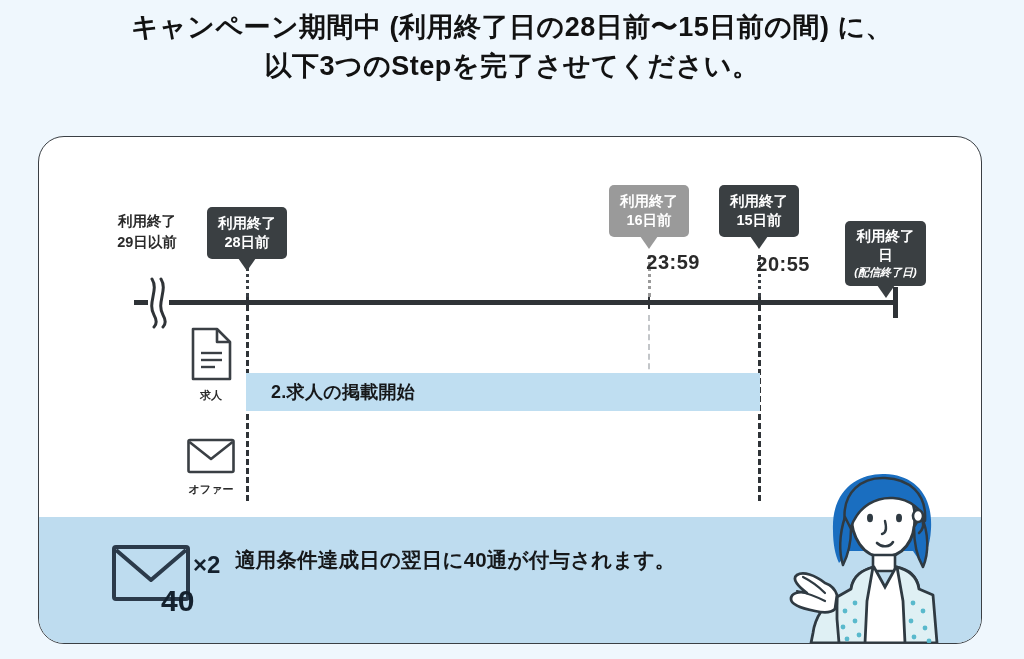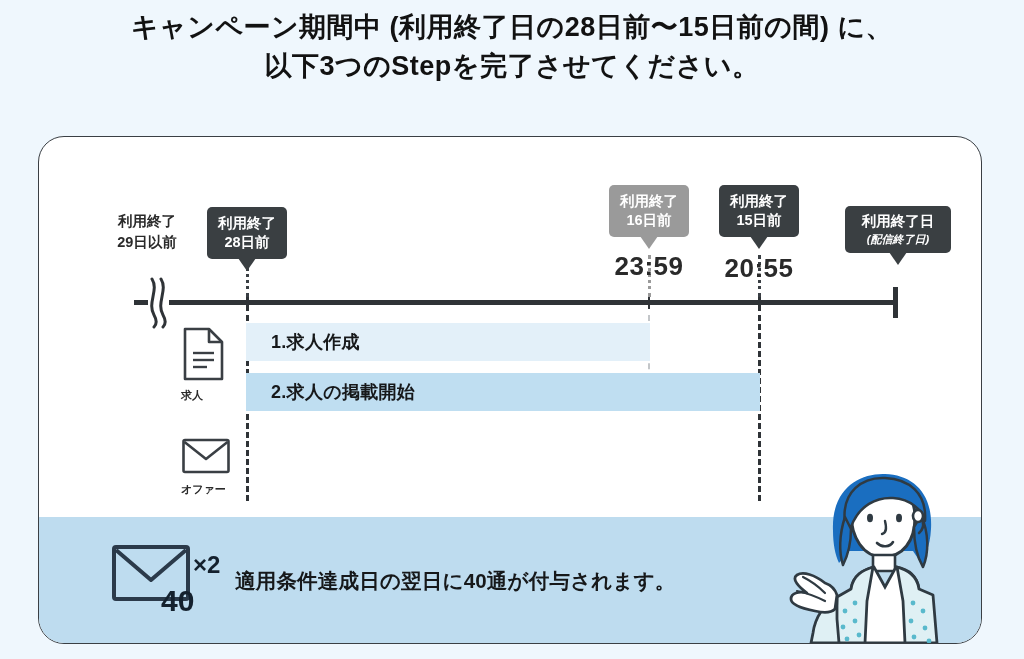--- a/index.html
+++ b/index.html
@@ -91,57 +91,57 @@
     position:absolute;
     text-align:center;
     font-weight:bold;font-size:14.5px;line-height:1.45;
     color:#2a2a2a;
   }
   .plainlabel span{display:block;}
 
   
   .timelbl{
     position:absolute;
-    text-align:center;font-weight:bold;font-size:26px;color:#2a2a2a;
+    text-align:right;font-weight:bold;font-size:20px;color:#2a2a2a;
     letter-spacing:.5px;
   }
 
   
   .guide{position:absolute;width:0;}
   .guide.solid-dash{border-left:3.5px dashed #2f3337;}
   .guide.light-dash{border-left:2.5px dashed #c3c6c9;}
 
   
   .bar{
     position:absolute;height:38px;
     display:flex;align-items:center;
   }
   .bar .txt{
     font-weight:bold;font-size:18px;color:#16181a;
     padding-left:25px;white-space:nowrap;letter-spacing:.3px;
   }
 
   
-  .iconbox{position:absolute;text-align:left;width:60px;}
+  .iconbox{position:absolute;text-align:center;width:60px;}
   .iconbox .cap{
     display:block;margin-top:3px;
     font-size:11px;font-weight:bold;color:#2a2a2a;
   }
 
   
   #bottom{
     position:absolute;left:0;bottom:0;width:944px;height:126px;
     background:#bedcef;
   }
   #bottom .note{
     position:absolute;left:196px;top:26px;
     font-size:20.5px;font-weight:bold;line-height:1.62;
     color:#16181a;letter-spacing:.2px;
   }
-  #bottom .note span{display:block;margin-top:21px;}
+  #bottom .note span{display:block;}
   #mailicon{position:absolute;left:72px;top:22px;width:112px;height:78px;}
 
   
   #chara{position:absolute;right:6px;bottom:0;width:196px;height:172px;}
 </style>
 </head>
 <body>
 
 <div id="heading">
   <span class="ln">キャンペーン期間中 (利用終了日の28日前〜15日前の間) に、</span>
@@ -188,21 +188,21 @@
     </div>
     <div class="timelbl" style="left:559px;top:114px;width:102px;">23:59</div>
 
     <div class="badge dark" style="left:680px;top:48px;width:80px;">
       <span>利用終了</span>
       <span class="l2">15日前</span>
       <span class="tail"></span>
     </div>
     <div class="timelbl" style="left:669px;top:116px;width:102px;">20:55</div>
 
-    <div class="badge dark" style="left:806px;top:69px;width:106px;padding:6px 6px 7px;">
+    <div class="badge dark" style="left:806px;top:84px;width:81px;padding:6px 6px 7px;">
       <span>利用終了日</span>
       <span class="sub">(配信終了日)</span>
       <span class="tail"></span>
     </div>
 
     <div class="guide solid-dash" style="left:207px;top:178px;height:186px;"></div>
     <div class="guide light-dash" style="left:609px;top:178px;height:64px;"></div>
     <div class="guide solid-dash" style="left:719px;top:178px;height:186px;"></div>
 
     <div class="iconbox" style="left:142px;top:190px;">
@@ -217,23 +217,20 @@
     </div>
 
     <div class="iconbox" style="left:142px;top:300px;">
       <svg width="50" height="38" viewBox="0 0 50 38">
         <rect x="2.5" y="3" width="45" height="32" rx="1.5" fill="#fff" stroke="#3a3f44" stroke-width="2.6"></rect>
         <path d="M3.5 5 L25 22 L46.5 5" fill="none" stroke="#3a3f44" stroke-width="2.6" stroke-linejoin="round"></path>
       </svg>
       <span class="cap">オファー</span>
     </div>
 
-    <div class="bar" style="left:207px;top:186px;width:404px;background:#e3f0f9;">
-      <span class="txt">1.求人作成</span>
-    </div>
 
     <div class="bar" style="left:207px;top:236px;width:514px;background:#bfdef1;">
       <span class="txt">2.求人の掲載開始</span>
     </div>
 
 
   </div>
 
   <div id="bottom">
 

